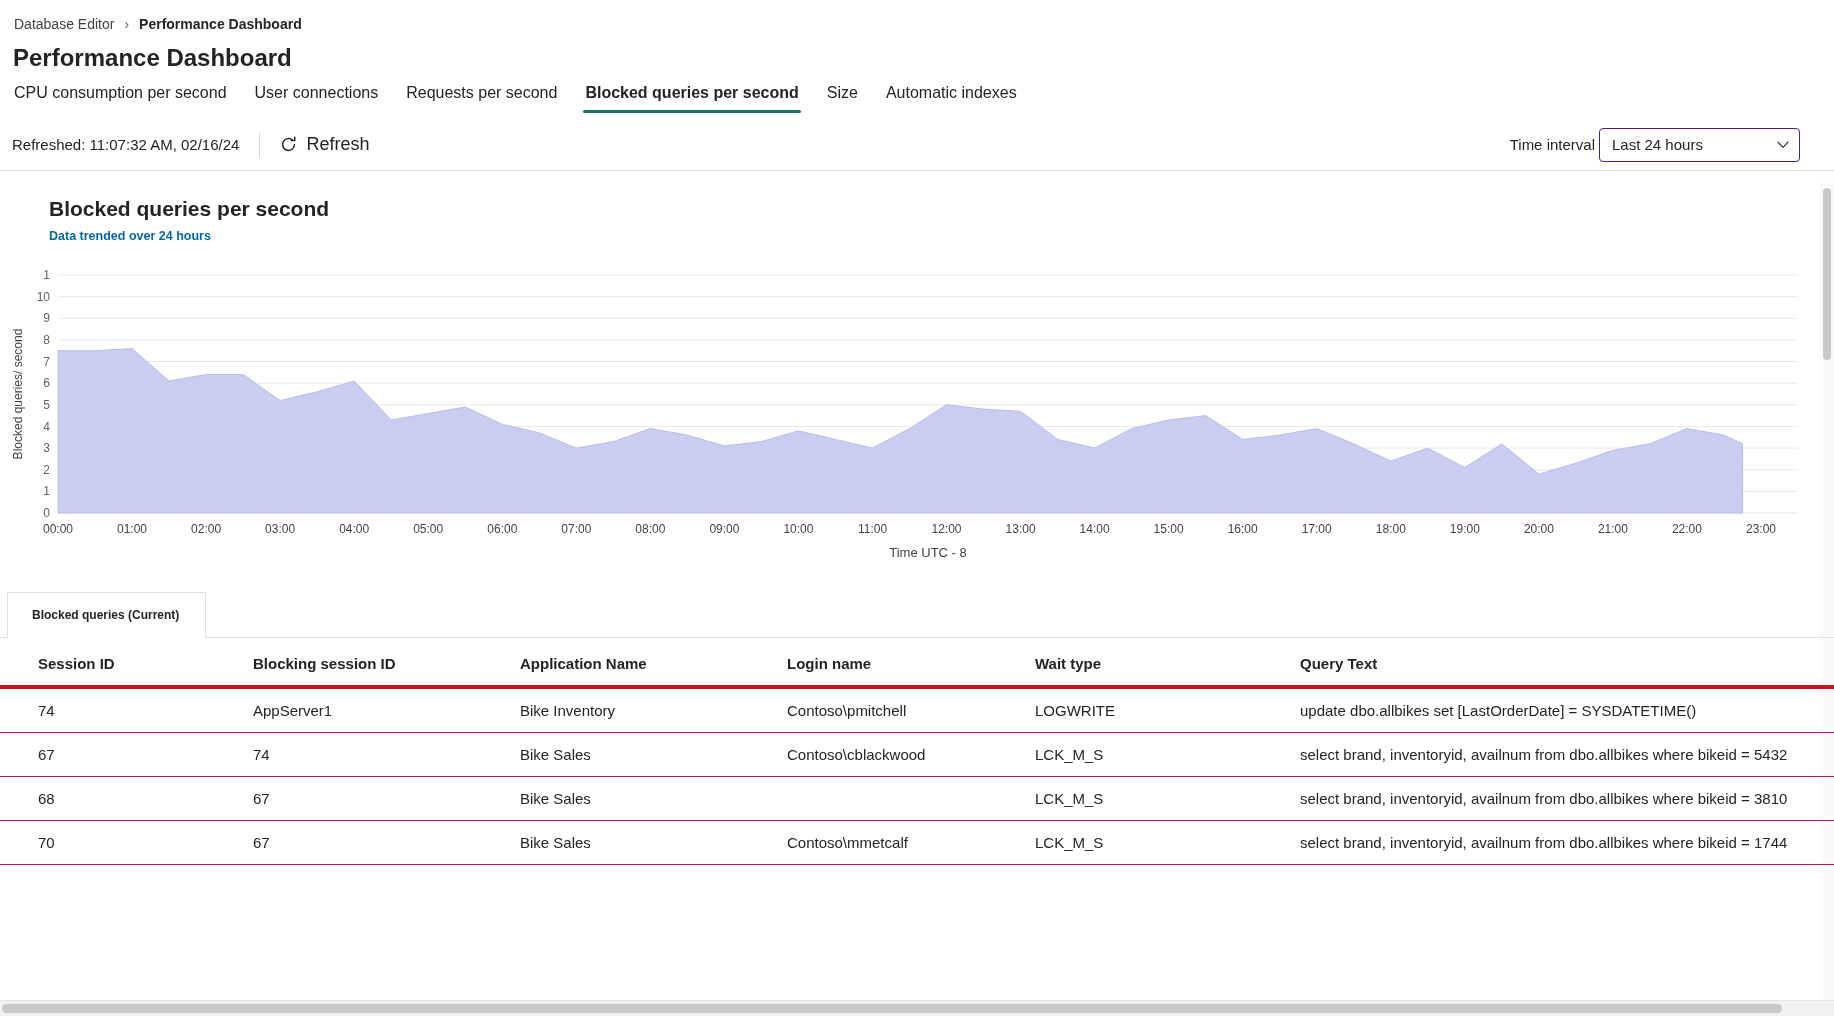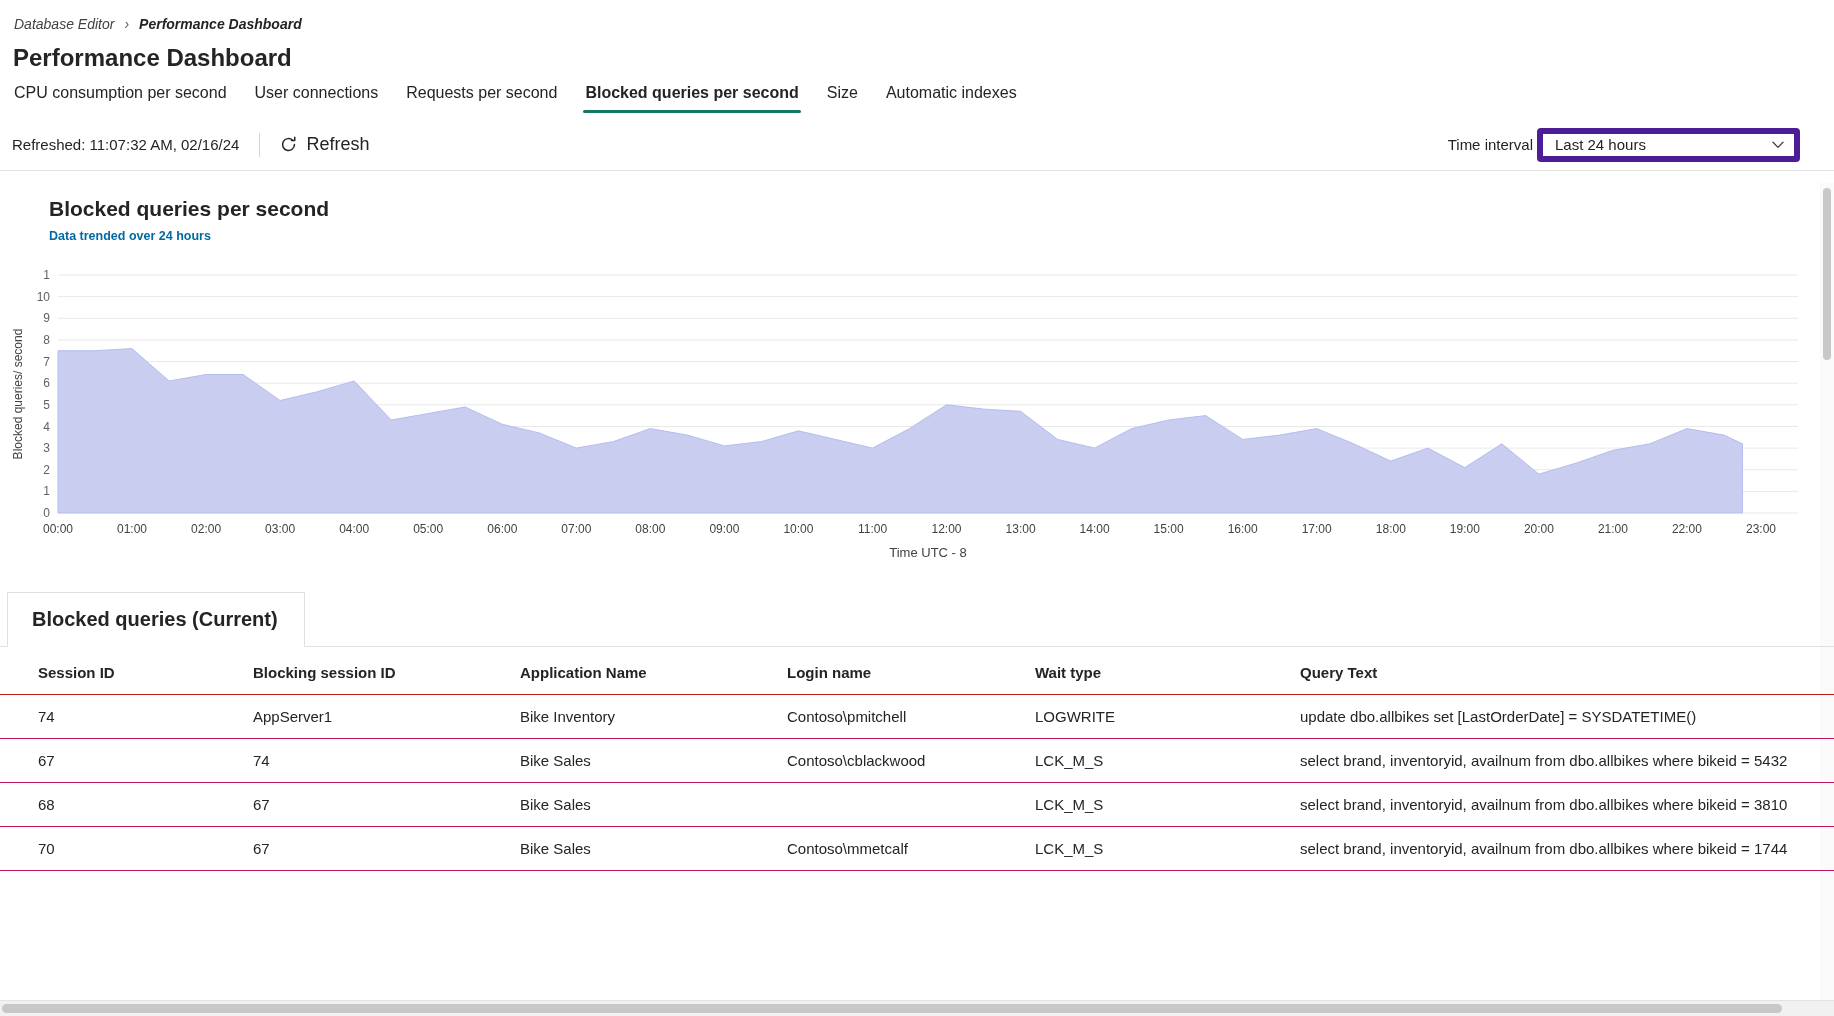--- a/index.html
+++ b/index.html
@@ -2,21 +2,21 @@
 <html style="--accent: #117865;"><head>
 <meta charset="utf-8">
 <style>
   * { margin:0; padding:0; box-sizing:border-box; }
   html,body { width:1834px; height:1016px; overflow:hidden; background:#fff;
     font-family:"Liberation Sans", sans-serif; color:#242424; }
   body { position:relative; }
 
   
   .breadcrumb { display:flex; align-items:center; gap:10px; padding:16px 0 0 14px;
-    font-size:14px; color:#424242;font-style:italic; }
+    font-size:14px; color:#424242; }
   .bc-item { cursor:pointer; }
   .bc-item.current { font-weight:700; color:#242424; }
   .bc-sep { color:#616161; font-size:14px; line-height:1; }
   .page-title { margin:12px 0 0 13px; font-size:24px; font-weight:700; color:#242424; }
 
   
   .tab-bar { display:flex; gap:4px; margin:4px 0 0 2px; }
   .tab { background:none; border:none; font-family:inherit; font-size:16px; color:#242424;
     padding:8px 12px 11px 12px; position:relative; cursor:pointer; white-space:nowrap; }
   .tab.active { font-weight:700; }
@@ -25,43 +25,43 @@
 
   
   .toolbar { display:flex; align-items:center; height:52px; margin-top:6px;
     padding:0 34px 0 12px; border-bottom:1px solid #e0e0e0; }
   .refreshed { font-size:15px; color:#242424; }
   .vsep { width:1px; height:24px; background:#d6d6d6; margin:0 20px; }
   .refresh-btn { display:flex; align-items:center; gap:9px; background:none; border:none;
     font-family:inherit; font-size:18px; color:#242424; cursor:pointer; }
   .spacer { flex:1; }
   .ti-label { font-size:15px; margin-right:4px; }
-  .dropdown { display:flex; align-items:center; justify-content:space-between; width:263px;
-    height:34px; border:6px solid #4c1d95; border-radius:4px; padding:0 10px 0 12px;
+  .dropdown { display:flex; align-items:center; justify-content:space-between; width:201px;
+    height:34px; border:1px solid #4c1d95; border-radius:4px; padding:0 10px 0 12px;
     font-size:15px; background:#fff; cursor:pointer; }
 
   
   .content { position:relative; height:818px; overflow:hidden; }
   .chart-head { padding:26px 0 0 49px; }
   .chart-title { font-size:21px; font-weight:700; }
   .chart-sub { font-size:12.5px; color:#0369a1; margin-top:8px;font-weight:bold; }
   .chart-wrap { padding:18px 26px 0 10px; }
   #chart-svg { display:block; }
   #chart-svg text { font-family:"Liberation Sans", sans-serif; }
 
   
   .table-section { margin-top:20px; }
   .table-tab { display:inline-block; position:relative; top:1px; z-index:2; margin-left:7px;
     border:1px solid #e0e0e0; border-bottom:1px solid #fff; background:#fff;
-    padding:15px 26px 15px 24px; font-size:20px; font-weight:700; }
+    padding:15px 26px 15px 24px; font-size:12px; font-weight:700; }
   .table-wrap { border-top:1px solid #e0e0e0; position:relative; z-index:1; }
   table { width:100%; border-collapse:collapse; table-layout:fixed; }
   th, td { text-align:left; font-size:15px; padding:13px 16px 13px 0;
     border-bottom:1px solid #be185d; white-space:nowrap; overflow:hidden; }
-  th { font-weight:700; padding-top:17px; border-bottom:1px solid #b91c1c; }
+  th { font-weight:700; padding-top:17px; border-bottom:4px solid #b91c1c; }
   th:first-child, td:first-child { padding-left:38px; }
 
   
   .v-scrollbar { position:absolute; right:0; top:183px; bottom:16px; width:14px; background:#fafafa; }
   .v-thumb { position:absolute; left:3px; top:5px; width:8px; height:172px;
     background:#c8c8c8; border-radius:4px; }
   .h-scrollbar { position:absolute; left:0; bottom:0; width:1834px; height:16px;
     background:#f1f1f1; border-top:1px solid #e3e3e3; }
   .h-thumb { position:absolute; left:2px; top:3px; height:9px; width:1780px;
     background:#c8c8c8; border-radius:5px; }

